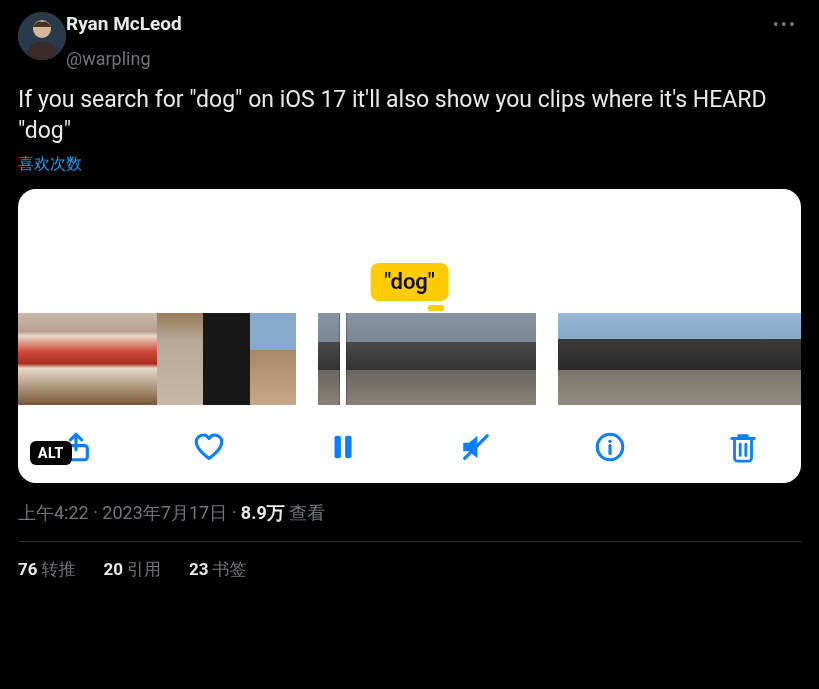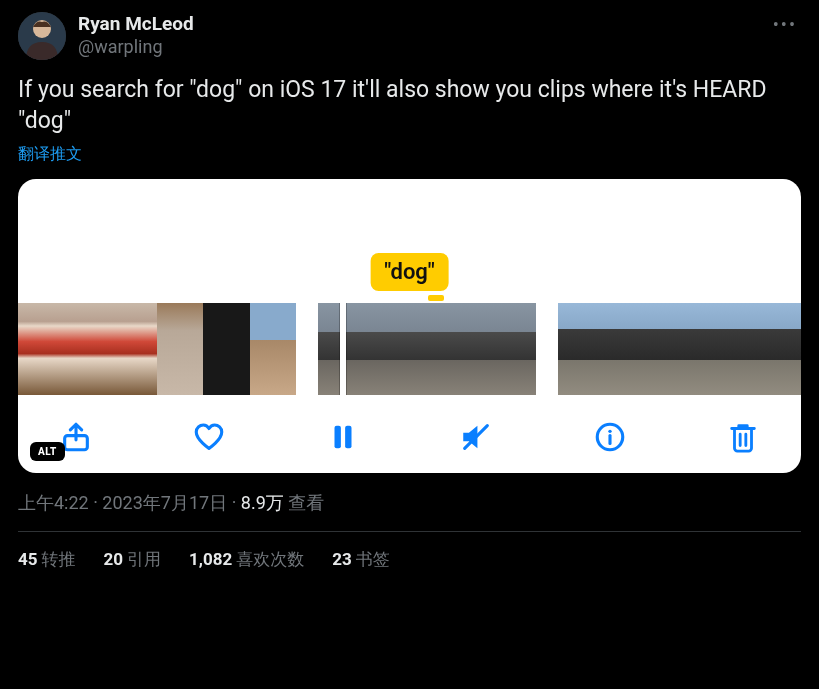--- a/index.html
+++ b/index.html
@@ -11,21 +11,20 @@
     height: 689px;
     overflow: hidden;
   }
   .tweet {
     padding: 12px 18px;
     position: relative;
   }
   .header {
     display: flex;
     align-items: flex-start;
-    gap: 12px;
   }
   .avatar {
     width: 48px;
     height: 48px;
     border-radius: 50%;
     overflow: hidden;
     flex: none;
     background: #333;
   }
   .avatar svg { width: 100%; height: 100%; display: block; }
@@ -35,20 +34,21 @@
     line-height: 1.25;
   }
   .name {
     font-weight: 700;
     font-size: 19px;
     color: #e7e9ea;
   }
   .handle {
     color: #71767b;
     font-size: 18px;
+    margin-top: 12px;
   }
   .more {
     position: absolute;
     right: 22px;
     top: 14px;
     color: #71767b;
     letter-spacing: 2px;
     font-size: 18px;
     cursor: pointer;
   }
@@ -148,35 +148,35 @@
     align-items: center;
     justify-content: center;
     cursor: pointer;
   }
   .tbtn svg { width: 34px; height: 34px; stroke: currentColor; fill: none; stroke-width: 2.2; stroke-linecap: round; stroke-linejoin: round; }
   .tbtn.pause svg { fill: currentColor; stroke: none; }
   .tbtn.trash svg { stroke-width: 2; }
   .alt-badge {
     position: absolute;
     left: 12px;
-    bottom: 12px;
+    bottom: 18px;
     background: #000;
     color: #fff;
     font-weight: 800;
-    font-size: 10px;
+    font-size: 14px;
     padding: 4px 8px;
     border-radius: 6px;
     letter-spacing: 0.5px;
   }
   .meta {
     margin-top: 18px;
     color: #71767b;
     font-size: 18px;
   }
-  .meta .bold { font-weight: 400; color: #e7e9ea; }
+  .meta .bold { font-weight: 700; color: #e7e9ea; }
   .divider {
     margin-top: 16px;
     border-top: 1px solid #2f3336;
   }
   .engagement {
     display: flex;
     gap: 28px;
     margin-top: 16px;
     font-size: 17px;
     color: #71767b;
@@ -199,21 +199,21 @@
     </div>
     <div class="who">
       <span class="name">Ryan McLeod</span>
       <span class="handle">@warpling</span>
     </div>
     <div class="more">•••</div>
   </div>
 
   <div class="body-text">If you search for "dog" on iOS 17 it'll also show you clips where it's HEARD "dog"</div>
 
-  <div class="translate">翻译推文</div>
+  <div class="translate">喜欢次数</div>
 
   <div class="card">
     <div class="card-top-space"></div>
     <div class="dog-label">"dog"</div>
     <div class="yellow-tick"></div>
 
     <div class="strip">
       <div class="clip a">
         <div class="frame"></div>
         <div class="frame"></div>
@@ -287,19 +287,18 @@
     <span>2023年7月17日</span>
     <span> · </span>
     <span class="bold">8.9万</span>
     <span> </span>
     <span>查看</span>
   </div>
 
   <div class="divider"></div>
 
   <div class="engagement">
-    <span><span class="num">45</span><span>转推</span></span>
+    <span><span class="num">76</span><span>转推</span></span>
     <span><span class="num">20</span><span>引用</span></span>
-    <span><span class="num">1,082</span><span>喜欢次数</span></span>
     <span><span class="num">23</span><span>书签</span></span>
   </div>
 
 </div>
 
 </body></html>

